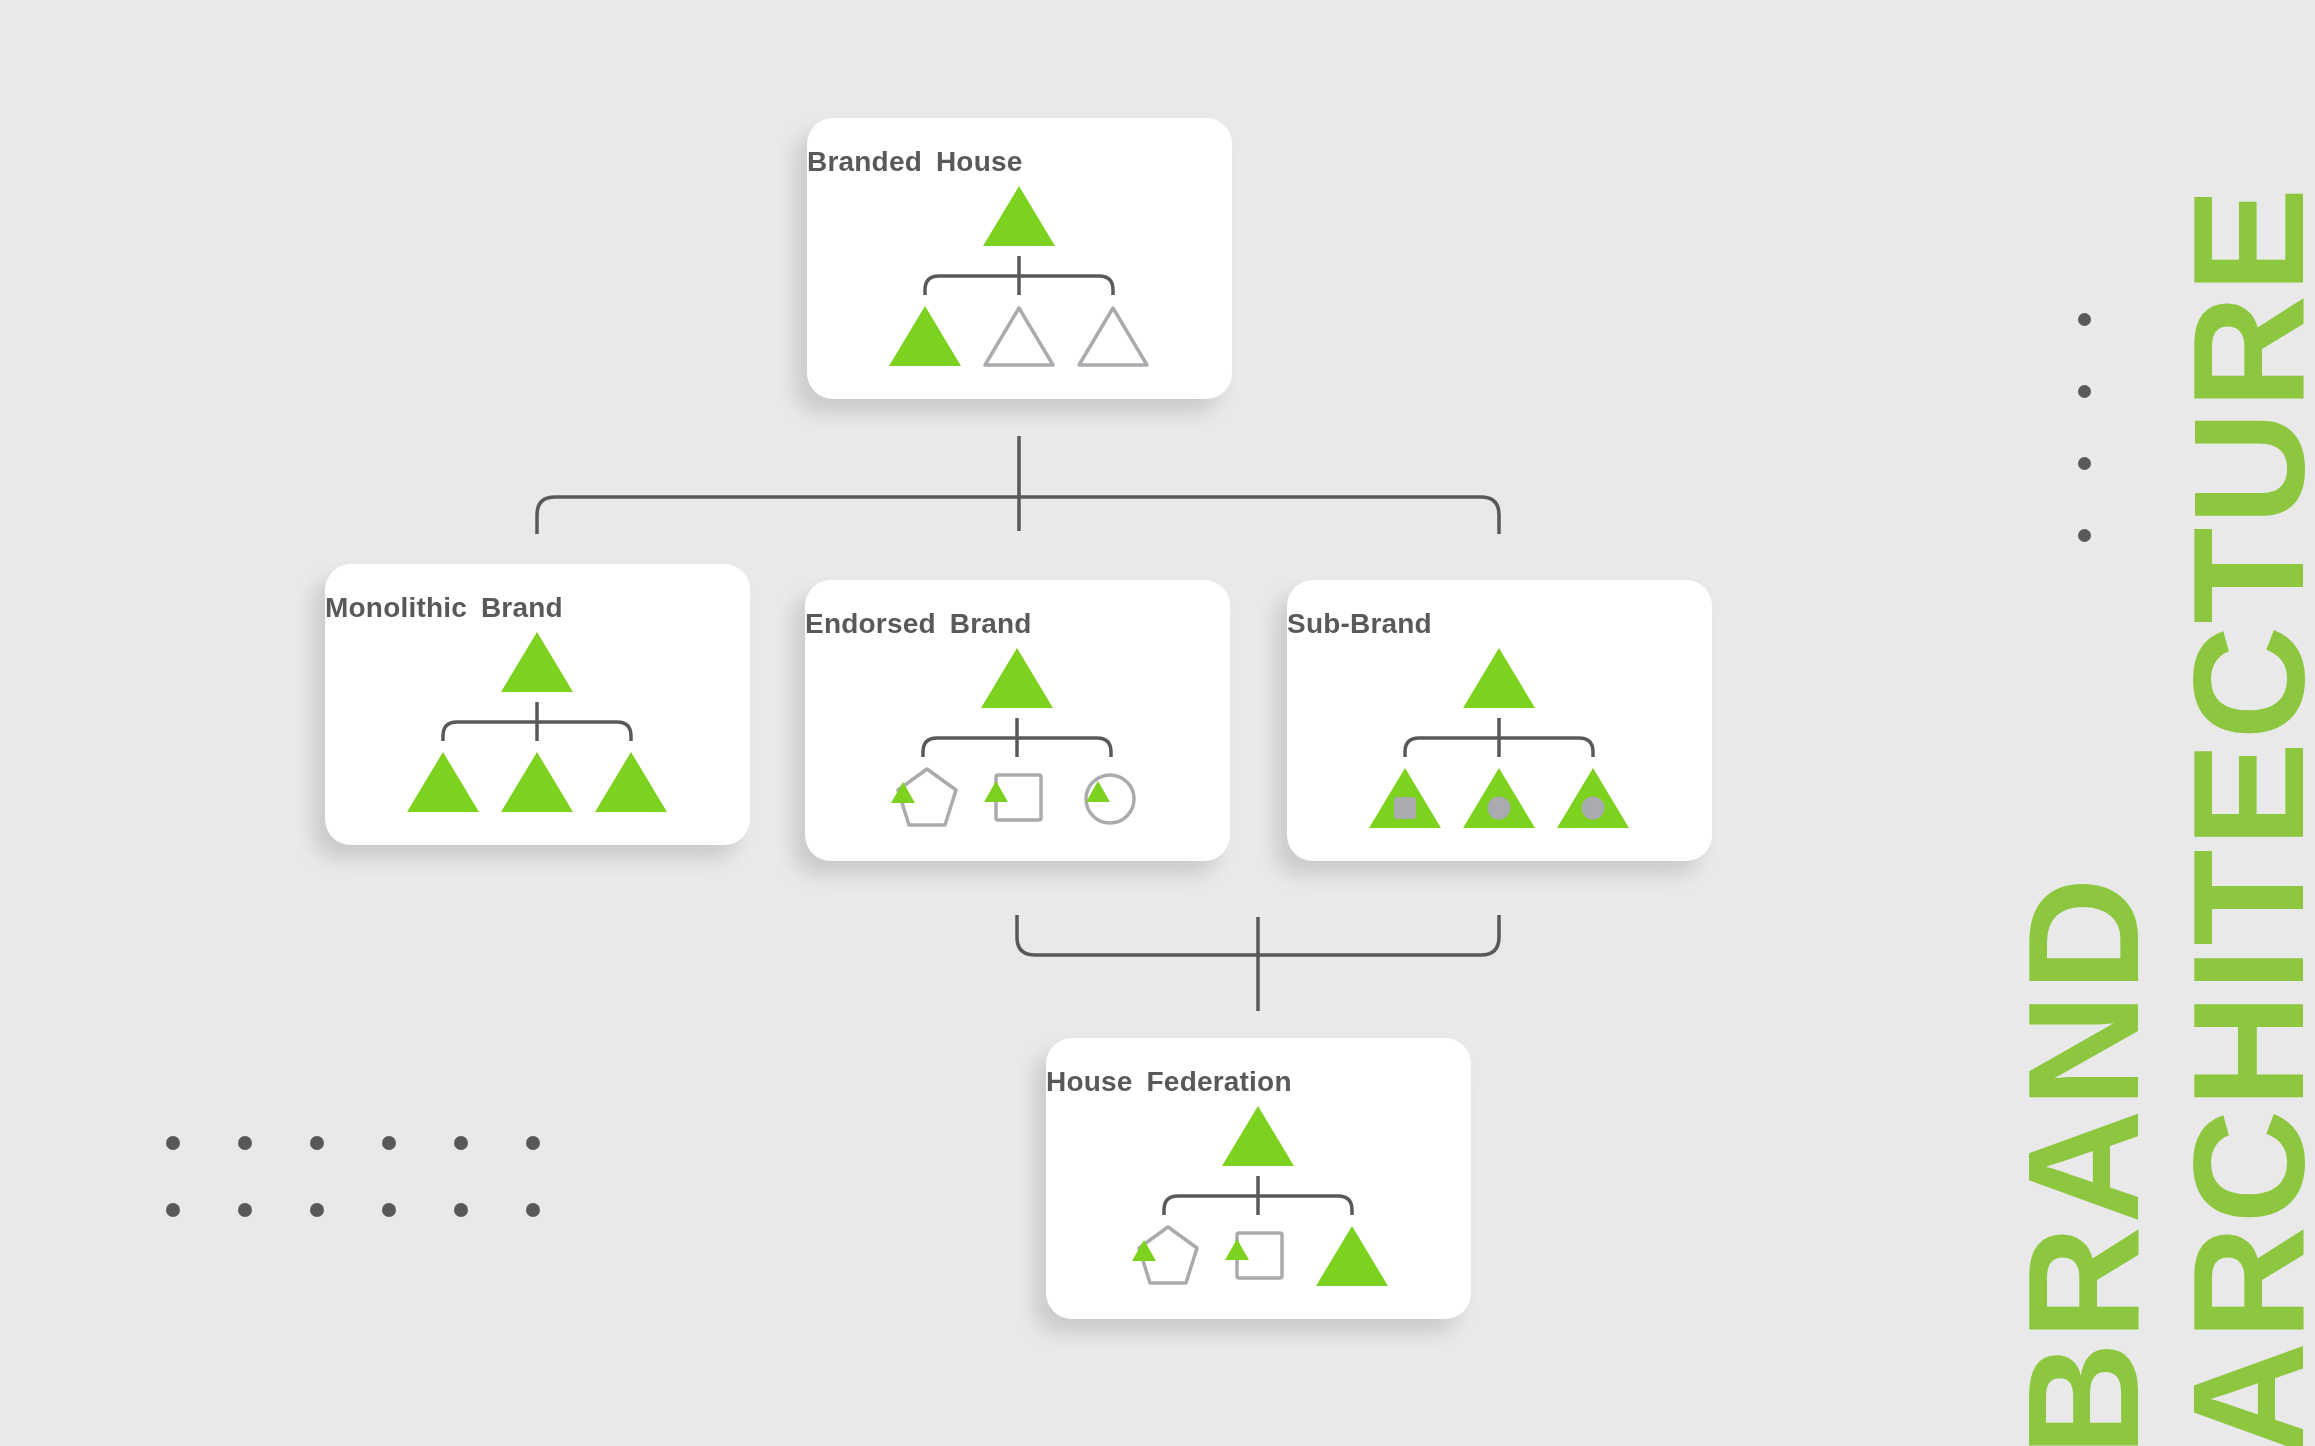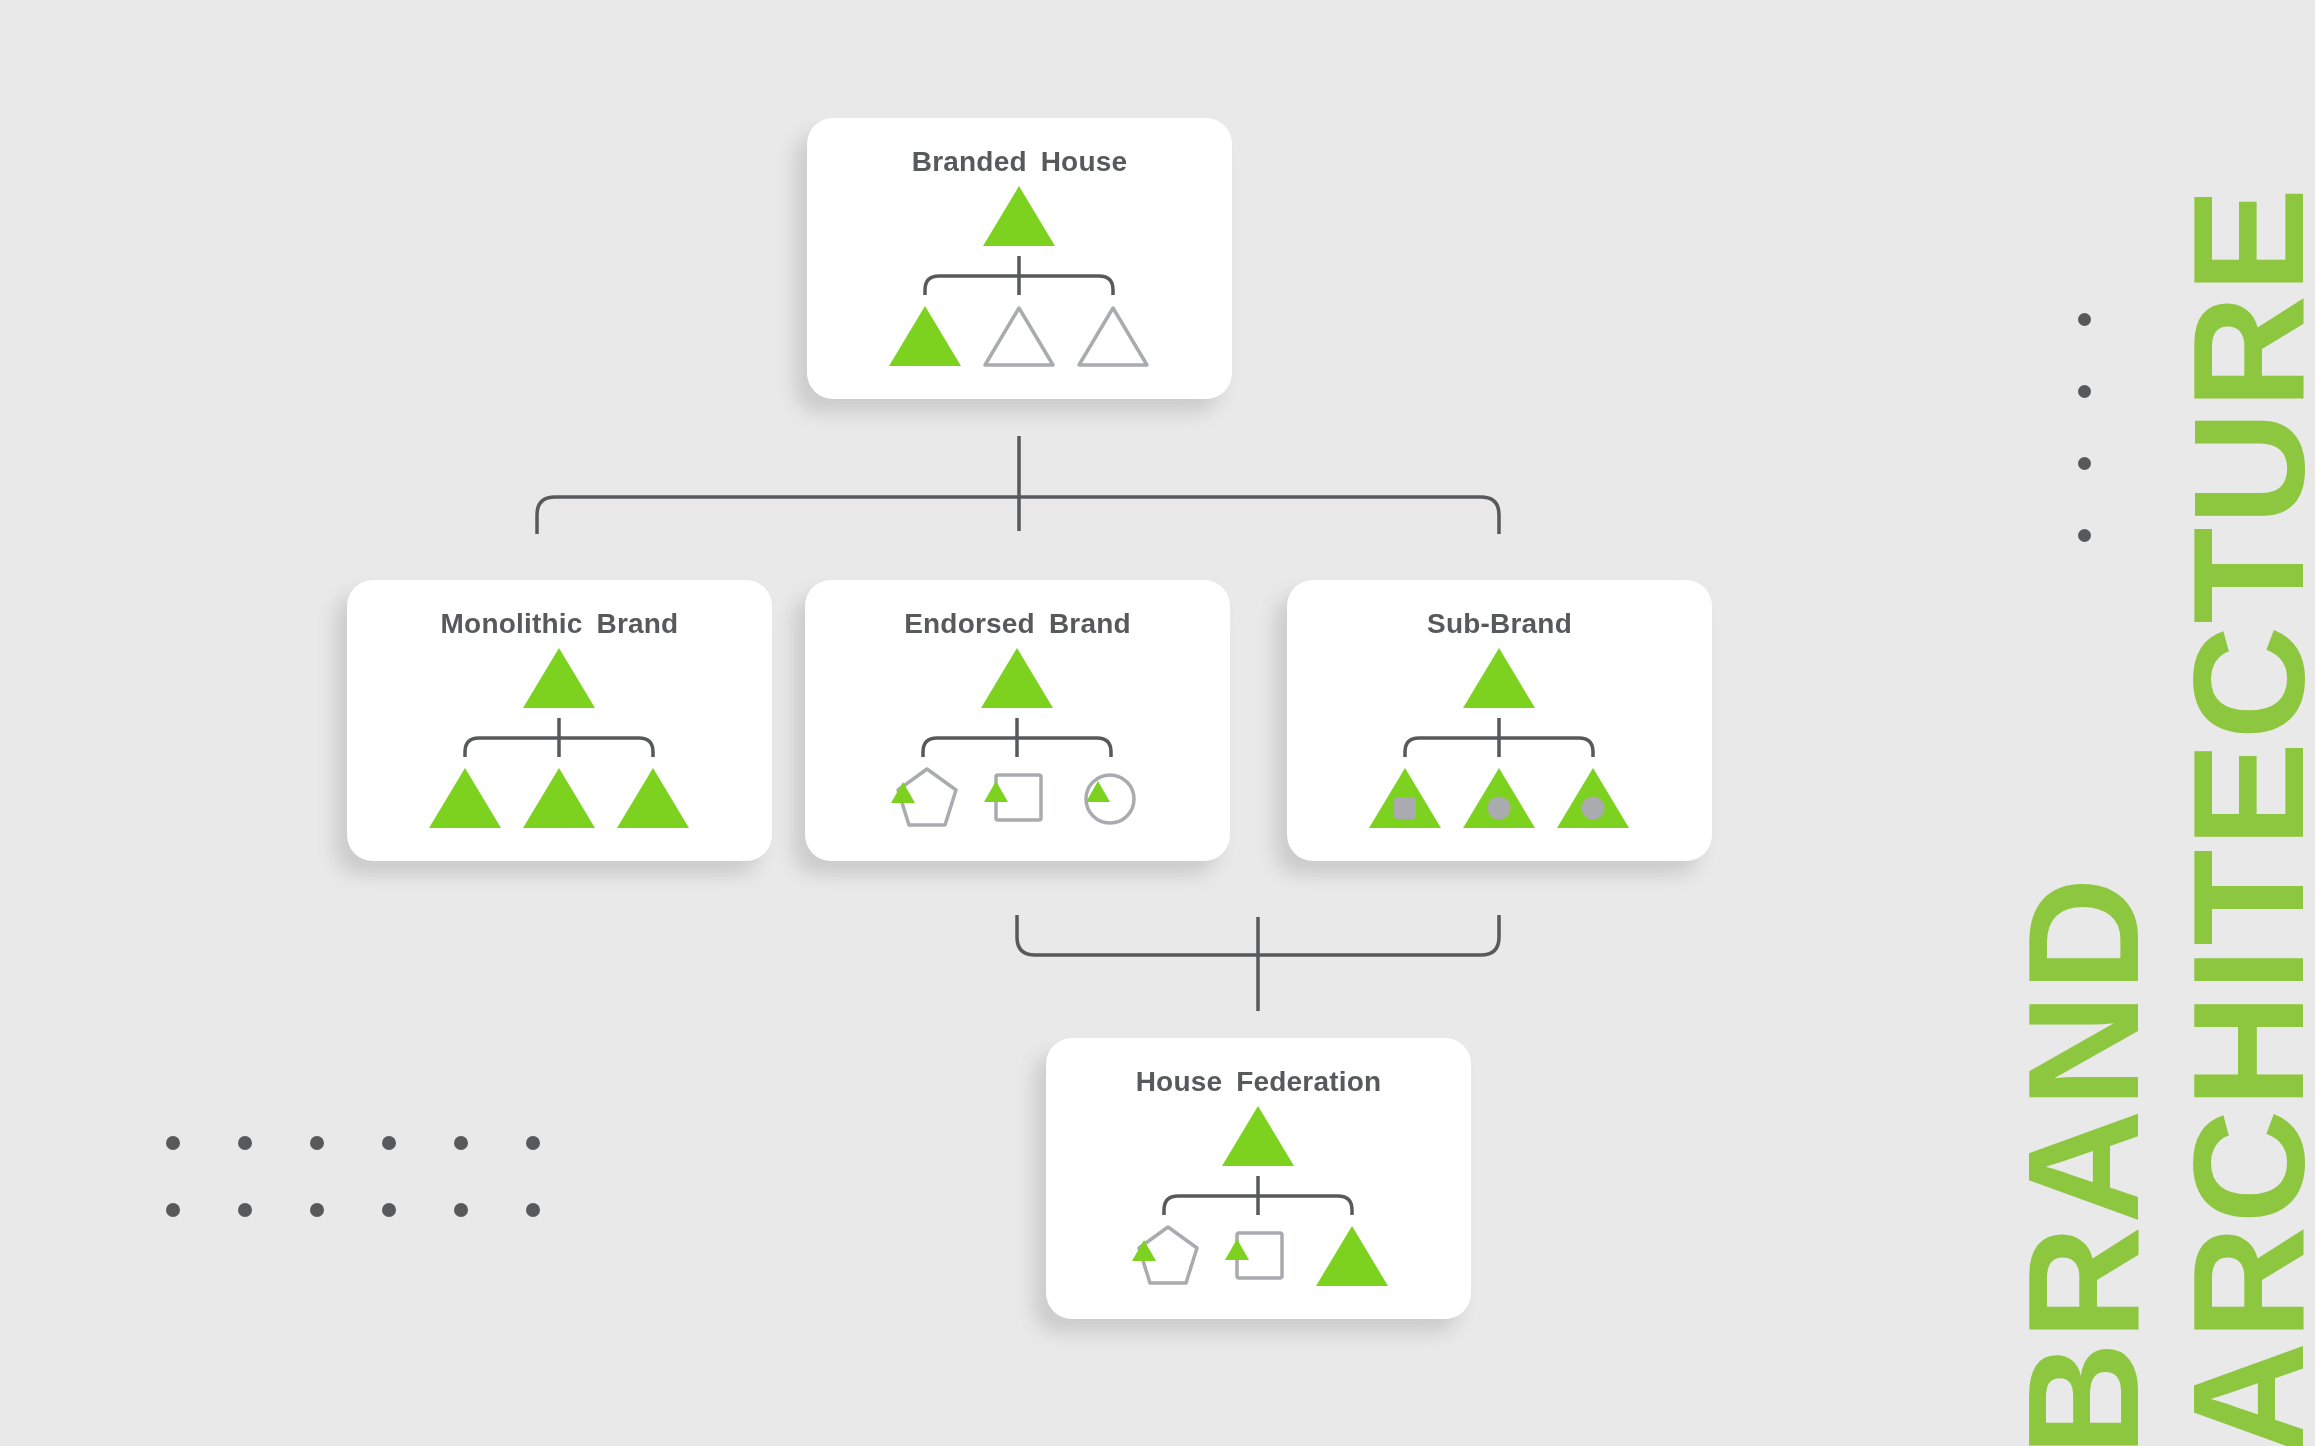--- a/index.html
+++ b/index.html
@@ -19,29 +19,28 @@
   .stage{position:absolute;left:0;top:0;width:2315px;height:1446px;overflow:hidden;}
 
   .card{
     position:absolute;width:425px;height:281px;
     background:var(--card_bg);
     border-radius:26px;
     box-shadow:-12px 14px 18px rgba(88,89,91,0.20);
   }
   .card-title{
     position:absolute;left:0;top:28px;width:100%;
-    text-align:center;
     font-size:28px;font-weight:700;
     letter-spacing:0.2px;word-spacing:6px;
     color:var(--dark_gray);
   }
   .card svg{position:absolute;left:0;top:62px;}
 
   .card-branded-house{left:807px;top:118px;}
-  .card-monolithic{left:325px;top:580px;margin-left:22px;}
+  .card-monolithic{left:325px;top:564px;}
   .card-endorsed{left:805px;top:580px;text-decoration:underline;}
   .card-subbrand{left:1287px;top:580px;}
   .card-federation{left:1046px;top:1038px;}
 
   .tri-green{fill:var(--accent_green);}
   .tri-outline{fill:none;stroke:var(--outline_gray);stroke-width:3.5;stroke-linejoin:round;}
   .shape-outline{fill:none;stroke:var(--outline_gray);stroke-width:3.5;stroke-linejoin:round;}
   .inner-gray{fill:var(--outline_gray);}
   .link{stroke:var(--dark_gray);stroke-width:3.5;fill:none;}
 

